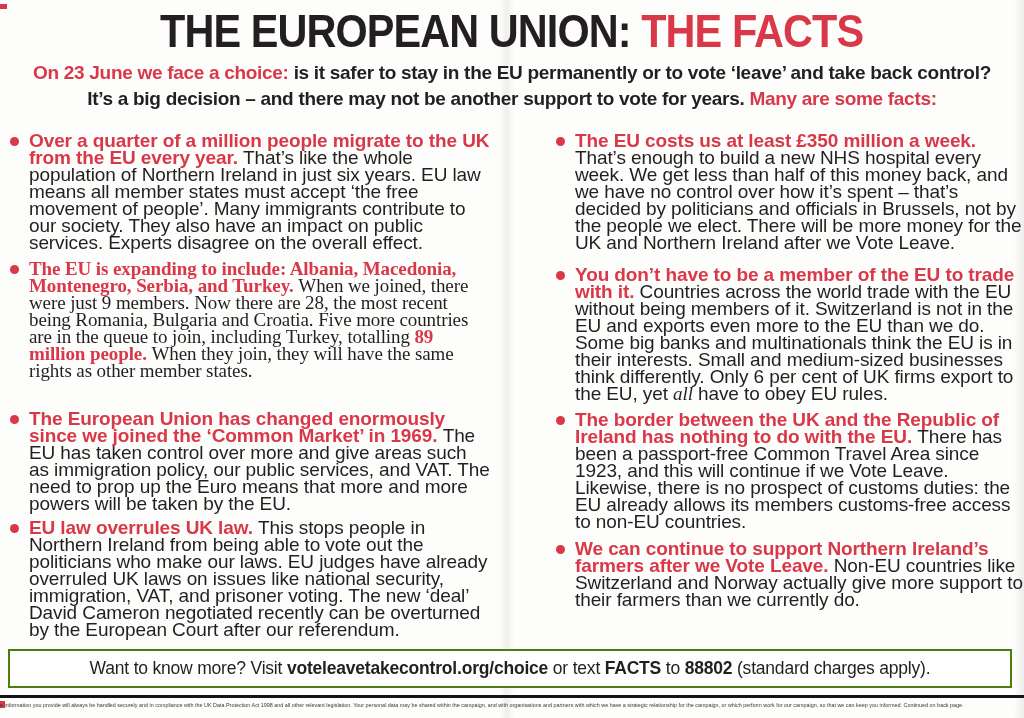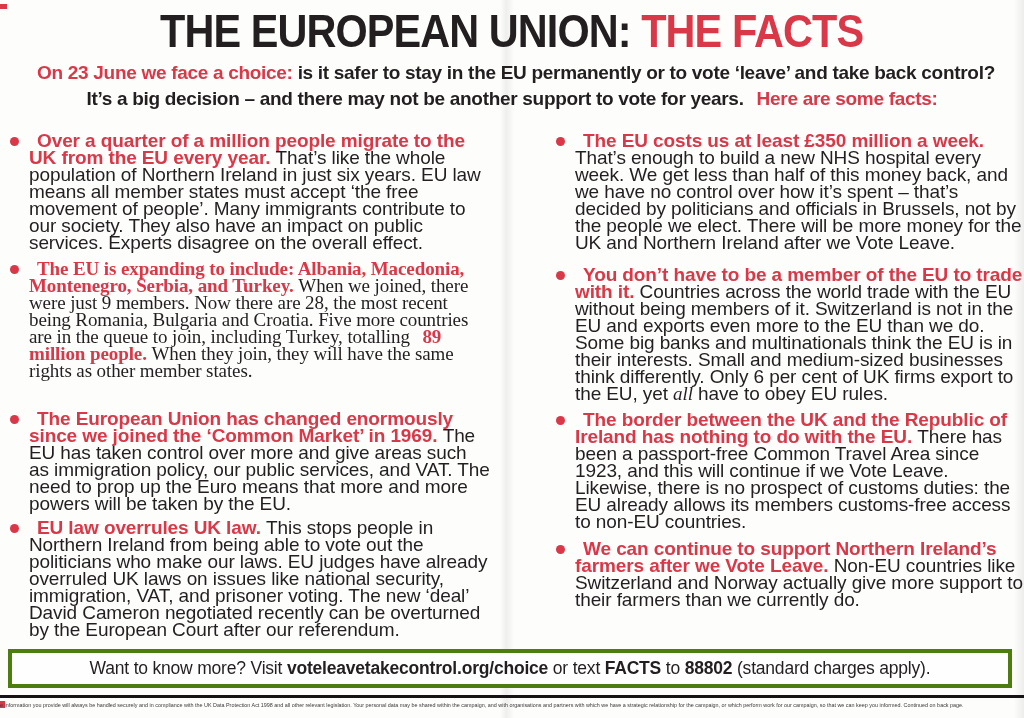--- a/index.html
+++ b/index.html
@@ -60,29 +60,29 @@
   .r-col { left: 556px; width: 452px; }
   .l1 { top: 132px; }
   .l2 { top: 260px; font-family: Liberation Serif, serif; }
   .l3 { top: 410px; }
   .l4 { top: 519px; }
   .r1 { top: 132px; }
   .r2 { top: 266px; }
   .r3 { top: 411px; }
   .r4 { top: 540px; }
 
-  .sg-rb { color: var(--red, #d93848); font-weight: bold; margin-left: 8px; }
+  .sg-rb { color: var(--red, #d93848); font-weight: bold; }
   .sg-bb { font-weight: bold; margin-top: 20px; }
   .sg-i  { font-style: italic; font-family: Liberation Serif, serif; }
   .sg-n  { }
 
   
   .banner {
     position: absolute; left: 8px; top: 649px; width: 1004px; height: 39px;
-    border: 4px solid #4d7c0f; background: #fefefe; box-sizing: border-box;
+    border: 2px solid #4d7c0f; background: #fefefe; box-sizing: border-box;
     display: flex; align-items: center; justify-content: center;
     font-size: 17.5px; letter-spacing: -0.2px; white-space: nowrap;
   }
 
   .bottom-rule {
     position: absolute; left: 0; top: 695px; width: 1024px; height: 3px;
     background: #151313;
   }
 
   
@@ -103,21 +103,21 @@
   <div class="print-mark mark-top-left"></div>
   <div class="print-mark mark-bottom-left"></div>
 
   <div class="title">
     <span class="title-inner">
       <span class="title-black">THE EUROPEAN UNION: </span><span class="title-red">THE FACTS</span>
     </span>
   </div>
 
   <div class="intro intro-1"><span class="sg-rb">On 23 June we face a choice: </span><span class="sg-bb">is it safer to stay in the EU permanently or to vote ‘leave’ and take back control?</span></div>
-  <div class="intro intro-2"><span class="sg-bb">It’s a big decision – and there may not be another support to vote for years. </span><span class="sg-rb">Here are some facts:</span></div>
+  <div class="intro intro-2"><span class="sg-bb">It’s a big decision – and there may not be another support to vote for years. </span><span class="sg-rb">Many are some facts:</span></div>
 
   <div class="fact l-col l1">
     <span class="dot"></span>
     <div class="fact-body"><span class="sg-rb">Over a quarter of a million people migrate to the UK from the EU every year. </span><span class="sg-n">That’s like the whole population of Northern Ireland in just six years. EU law means all member states must accept ‘the free movement of people’. Many immigrants contribute to our society. They also have an impact on public services. Experts disagree on the overall effect.</span></div>
   </div>
   <div class="fact l-col l2">
     <span class="dot"></span>
     <div class="fact-body"><span class="sg-rb">The EU is expanding to include: Albania, Macedonia, Montenegro, Serbia, and Turkey. </span><span class="sg-n">When we joined, there were just 9 members. Now there are 28, the most recent being Romania, Bulgaria and Croatia. Five more countries are in the queue to join, including Turkey, totalling </span><span class="sg-rb">89 million people. </span><span class="sg-n">When they join, they will have the same rights as other member states.</span></div>
   </div>
   <div class="fact l-col l3">

